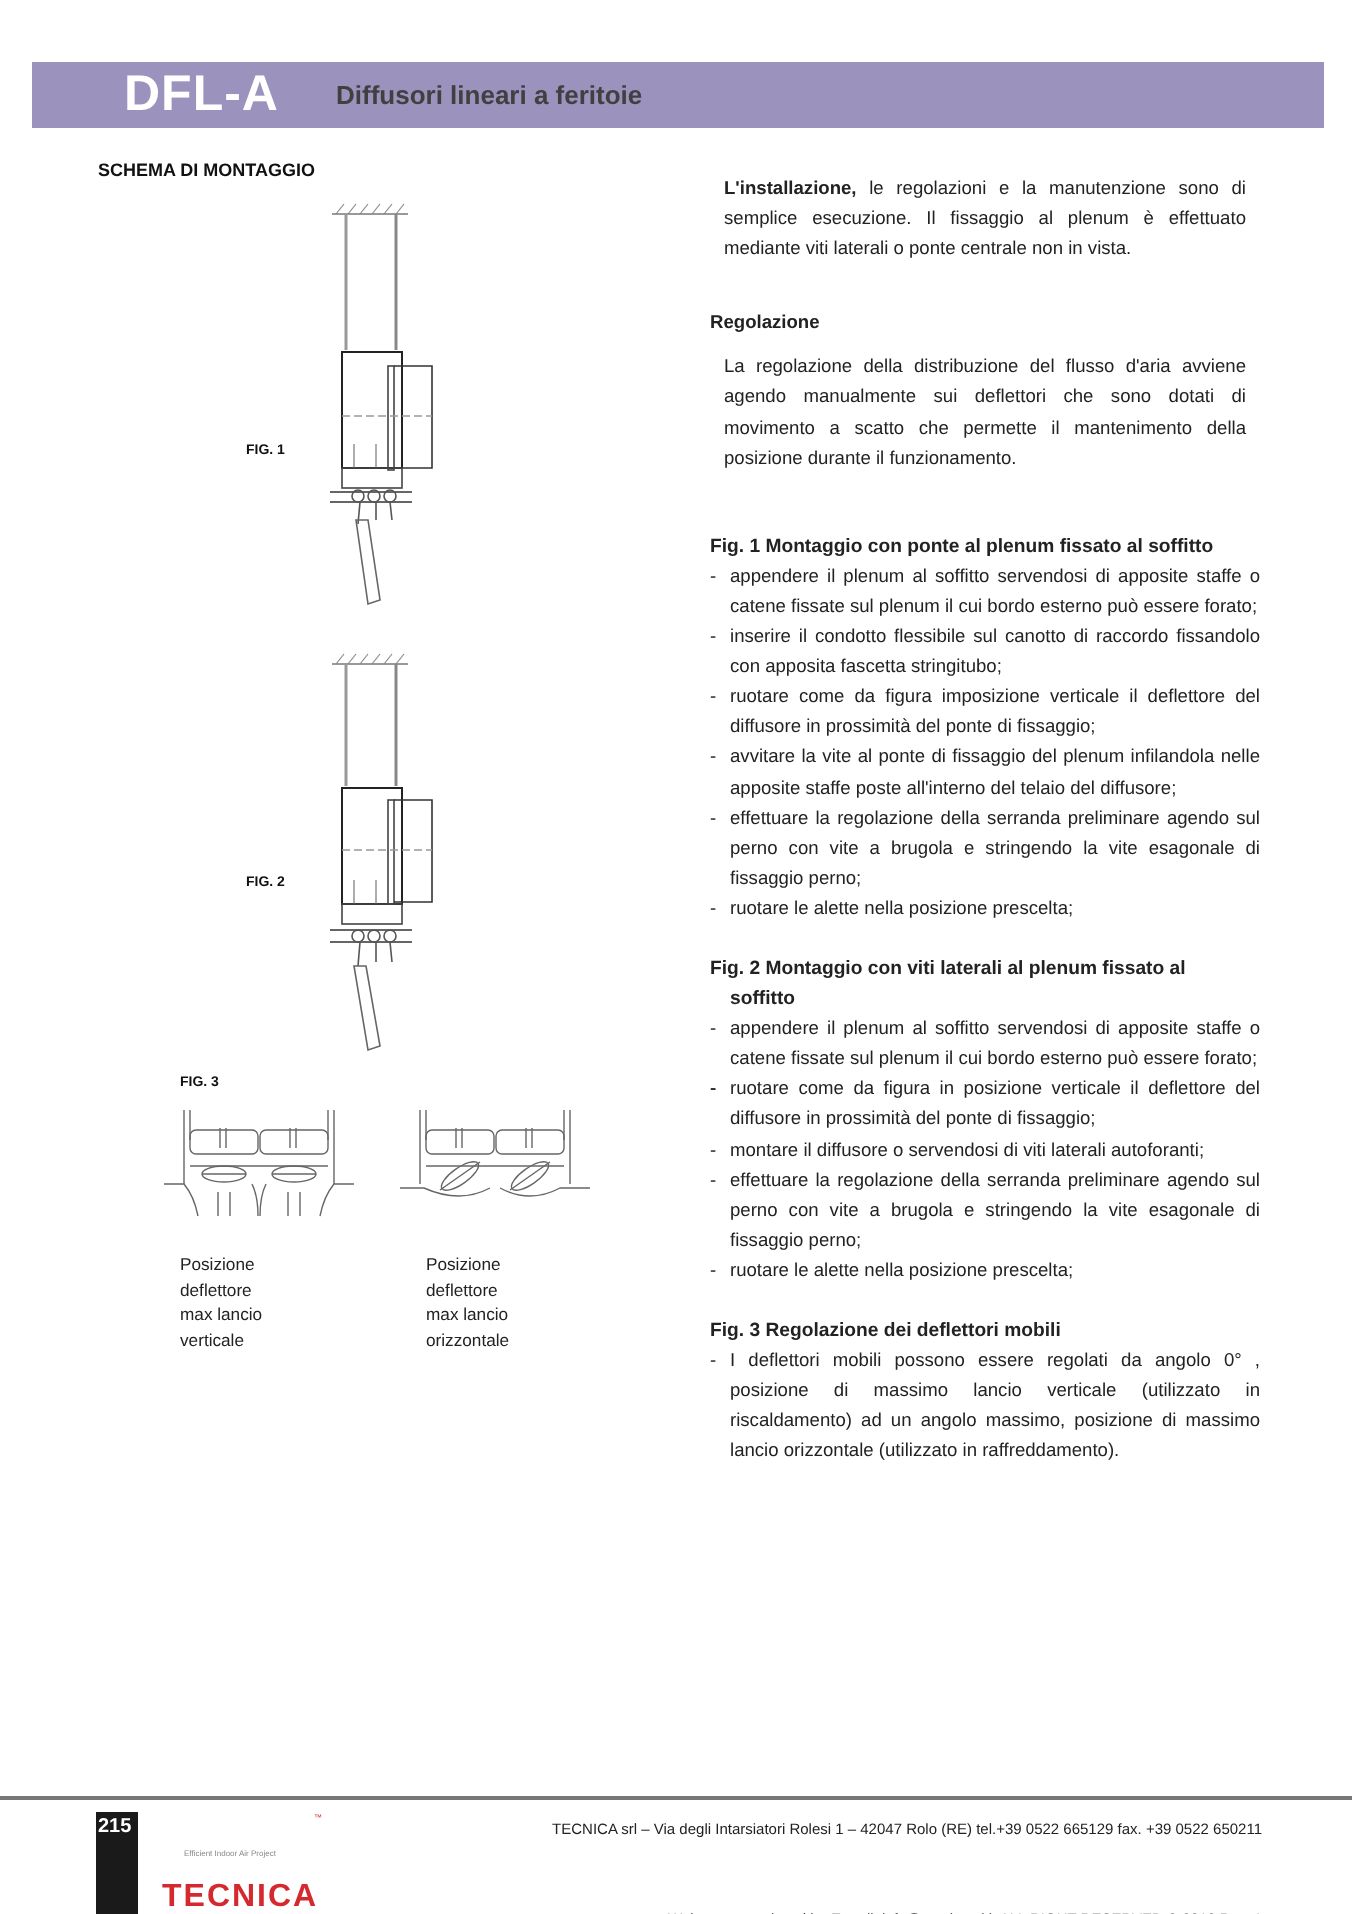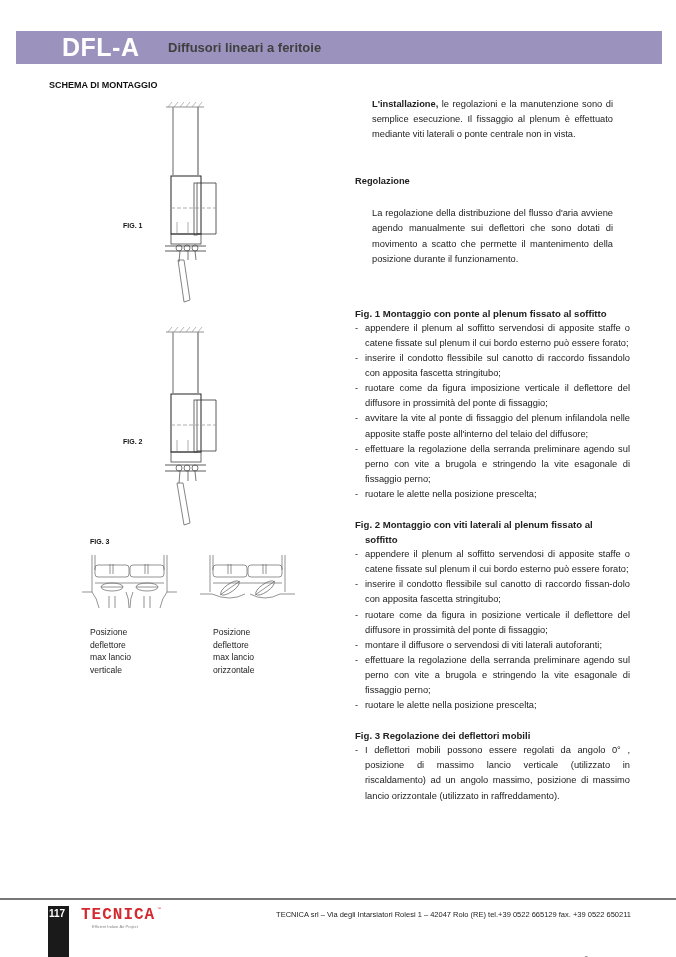--- a/index.html
+++ b/index.html
@@ -5,40 +5,40 @@
   html, body { margin:0; padding:0; background:#ffffff; }
   body { width:676px; height:957px; position:relative; overflow:hidden; font-family:"Liberation Sans", sans-serif; color:#1a1a1a; }
 
   .header-bar { position:absolute; left:16px; top:31px; width:646px; height:33px; background:#9b93bd; }
   .header-code { position:absolute; left:62px; top:31px; height:47px; line-height:33px; font-size:25px; font-weight:bold; color:#ffffff; letter-spacing:0.5px; }
   .header-subtitle { position:absolute; left:168px; top:40px; font-size:13px; font-weight:bold; color:#404040; }
 
   .section-title { position:absolute; left:49px; top:80px; font-size:9px; font-weight:bold; color:#111; }
 
   .right-col { position:absolute; left:355px; top:80px; width:275px; font-size:9.3px; line-height:15.1px; color:#222; }
-  .right-col p { margin:17px; text-align:justify; }
+  .right-col p { margin:7px; text-align:justify; }
   .right-col .gap { height:15px; }
   .right-col .h { font-weight:bold; }
   .right-col .fig-h { font-weight:bold; font-size:9.6px; }
   .right-col ul { list-style:none; margin:0; padding:0; }
   .right-col li { position:relative; padding-left:10px; text-align:justify; }
   .right-col li .dash { position:absolute; left:0; top:0; }
   .right-col .indent { padding-left:10px; text-align:justify; }
   .fig2-h { padding-left:0; }
   .fig2-h .cont { display:block; padding-left:10px; }
 
   .fig-label { position:absolute; font-size:7px; font-weight:bold; color:#111; }
   .caption { position:absolute; font-size:8.6px; line-height:12.5px; color:#222; }
 
   .diagram { position:absolute; }
 
   .footer-line { position:absolute; left:0; top:898px; width:676px; height:2px; background:#777; }
   .page-block { position:absolute; left:48px; top:906px; width:21px; height:51px; background:#1a1a1a; }
   .page-num { position:absolute; left:49px; top:908px; font-size:10px; font-weight:bold; color:#ffffff; }
-  .logo { position:absolute; left:81px; top:906px; font-size:16px; font-weight:bold; color:#d42a2f; letter-spacing:1px; font-family:Liberation Mono, monospace; }
+  .logo { position:absolute; left:81px; top:940px; font-size:16px; font-weight:bold; color:#d42a2f; letter-spacing:1px; font-family:Liberation Sans, sans-serif; }
   .logo-tm { position:absolute; left:157px; top:906px; font-size:4px; color:#d42a2f; }
   .tagline { position:absolute; left:92px; top:924px; font-size:4px; color:#888; }
   .footer-line1 { position:absolute; right:45px; top:910px; font-size:7.5px; color:#222; text-align:center; white-space:nowrap; }
   .footer-line2 { position:absolute; right:45px; top:923px; font-size:7.5px; color:#222; text-align:right; white-space:nowrap;margin-top:32px; }
 </style>
 </head>
 <body>
 
 <div class="header-bar"></div>
 <div class="header-code">DFL-A</div>
@@ -194,34 +194,34 @@
     <li><span class="dash">-</span><span>ruotare le alette nella posizione prescelta;</span></li>
   </ul>
   <div class="gap"></div>
 
   <div class="fig-h fig2-h">
     <span>Fig. 2  Montaggio con viti laterali al plenum fissato al</span>
     <span class="cont">soffitto</span>
   </div>
   <ul>
     <li><span class="dash">-</span><span>appendere il plenum al soffitto servendosi di apposite staffe o catene fissate sul plenum il cui bordo esterno può essere forato;</span></li>
-    <li><span class="dash">-</span><span>inserire il condotto flessibile sul canotto di raccordo fissan-dolo con apposita fascetta stringitubo;</span></li>
+    <li><span class="dash">-</span></li>
     <li><span class="dash">-</span><span>ruotare come da figura in posizione verticale il deflettore del diffusore in prossimità del ponte di fissaggio;</span></li>
     <li><span class="dash">-</span><span>montare il diffusore o servendosi di viti laterali autoforanti;</span></li>
     <li><span class="dash">-</span><span>effettuare la regolazione della serranda preliminare agendo sul perno con vite a brugola e stringendo la vite esagonale di fissaggio perno;</span></li>
     <li><span class="dash">-</span><span>ruotare le alette nella posizione prescelta;</span></li>
   </ul>
   <div class="gap"></div>
 
   <div class="fig-h">Fig. 3  Regolazione dei deflettori mobili</div>
   <ul>
     <li><span class="dash">-</span><span>I deflettori mobili possono essere regolati da angolo 0° , posizione di massimo lancio verticale (utilizzato in riscaldamento) ad un angolo massimo, posizione di massimo lancio orizzontale (utilizzato in raffreddamento).</span></li>
   </ul>
 </div>
 
 <div class="footer-line"></div>
 <div class="page-block"></div>
-<div class="page-num">117</div>
+<div class="page-num">215</div>
 <div class="logo">TECNICA</div>
 <div class="logo-tm">™</div>
 <div class="tagline">Efficient Indoor Air Project</div>
 <div class="footer-line1">TECNICA srl – Via degli Intarsiatori Rolesi 1 – 42047 Rolo (RE) tel.+39 0522 665129 fax. +39 0522 650211</div>
 <div class="footer-line2">Web. www.tecnicasrl.it  - E-mail: info@tecnicasrl.it   ALL RIGHT RESERVED  © 2012  Rev. 1</div>
 
 </body></html>

